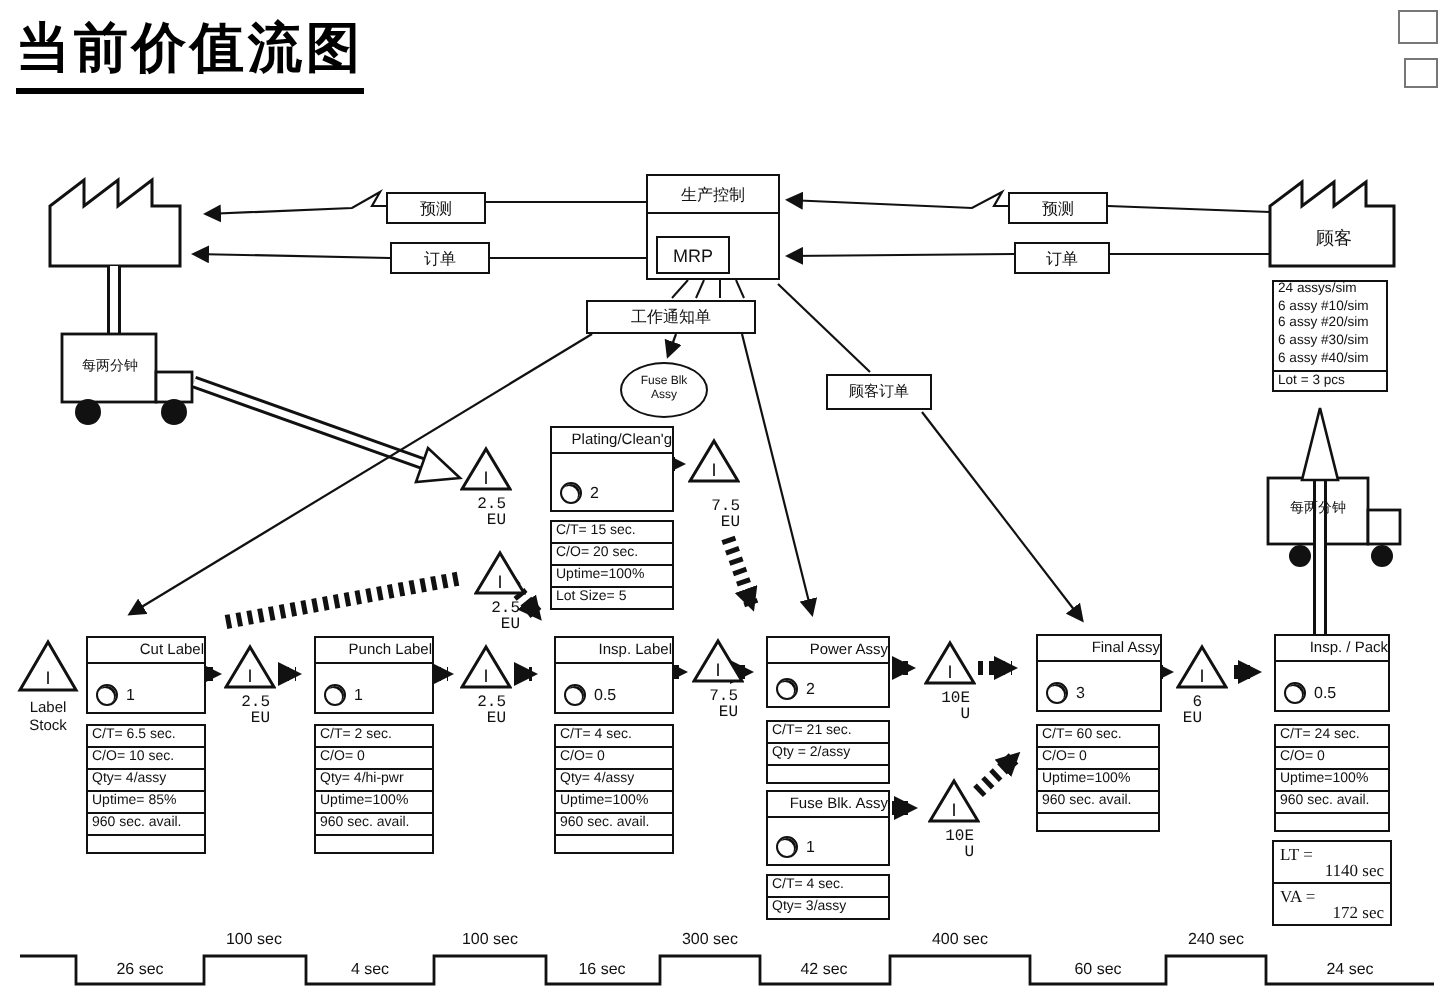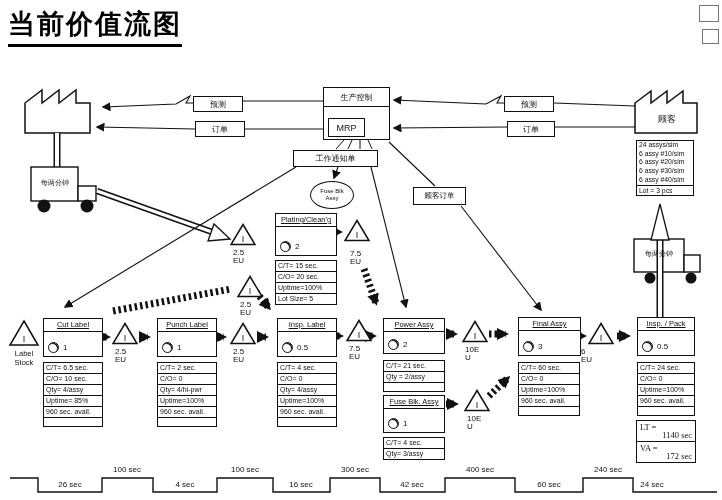--- a/index.html
+++ b/index.html
@@ -4,32 +4,32 @@
 <style>
   html,body{margin:0;padding:0;background:#e8e8e8;}
   .stage{position:relative;width:722px;height:500px;background:#ffffff;
          font-family:"Liberation Sans",sans-serif;color:#111;overflow:hidden;}
   .abs{position:absolute;box-sizing:border-box;}
   .box{border:1.3px solid #111;background:#fff;}
   .page-title{font-size:27px;font-weight:bold;letter-spacing:2px;color:#000;
               border-bottom:3px solid #000;padding-bottom:2px;display:inline-block;
               font-family:"Liberation Serif","DejaVu Serif",serif;}
   .cn-box{display:flex;align-items:center;justify-content:center;font-size:8px;text-align:center;}
-  .proc-title{border-bottom:1.2px solid #111;text-align:center;font-size:7.5px;line-height:12px;height:12px;overflow:hidden;text-decoration:underline;}
+  .proc-title{border-bottom:1.2px solid #111;text-align:right;font-size:7.5px;line-height:12px;height:12px;overflow:hidden;}
   .proc-op{position:absolute;left:4px;bottom:3px;display:flex;align-items:center;gap:4px;}
   .op{width:9px;height:9px;border:1.4px solid #111;border-radius:50%;display:inline-block;background:#fff;box-shadow:-1px 1px 0 #111 inset;}
   .op-num{font-size:8px;}
   .dbox{font-size:7px;}
   .drow{line-height:10px;height:10px;padding-left:2px;white-space:nowrap;overflow:hidden;}
   .drow + .drow,.dfoot{border-top:1px solid #111;}
   .dfoot{height:8px;}
   .tri{position:absolute;}
   .tri polygon{fill:#fff;stroke:#111;stroke-width:1.5;}
   .tri text{font-size:9px;fill:#111;text-anchor:middle;font-family:"Liberation Sans",sans-serif;}
-  .tri-qty{position:absolute;width:20px;font-size:8px;line-height:1.05;text-align:left;word-spacing:20px;}
+  .tri-qty{position:absolute;width:20px;font-size:8px;line-height:1.05;text-align:right;word-spacing:20px;font-family:Liberation Mono, monospace;}
   .eu6{word-spacing:20px;}
   .demand-row{font-size:6.8px;line-height:8.7px;padding-left:2px;white-space:nowrap;}
   .lot-row{border-top:1px solid #111;font-size:6.8px;line-height:9.5px;padding-left:2px;}
   .sum-cell{position:relative;height:20px;font-family:"Liberation Serif","DejaVu Serif",serif;}
   .sum-cell + .sum-cell{border-top:1.3px solid #111;}
   .sum-label{position:absolute;left:3px;top:1px;font-size:8.5px;}
   .sum-value{position:absolute;right:3px;bottom:1px;font-size:8.5px;}
   .tl-label{position:absolute;font-size:8px;transform:translateX(-50%);white-space:nowrap;}
   .ellipse{border:1.2px solid #111;border-radius:50%;background:#fff;display:flex;flex-direction:column;
            align-items:center;justify-content:center;font-size:6px;line-height:1.15;text-align:center;}
@@ -376,15 +376,15 @@
   <span class="tl-label" style="left:70px;top:480px">26 sec</span>
   <span class="tl-label" style="left:127px;top:465px">100 sec</span>
   <span class="tl-label" style="left:185px;top:480px">4 sec</span>
   <span class="tl-label" style="left:245px;top:465px">100 sec</span>
   <span class="tl-label" style="left:301px;top:480px">16 sec</span>
   <span class="tl-label" style="left:355px;top:465px">300 sec</span>
   <span class="tl-label" style="left:412px;top:480px">42 sec</span>
   <span class="tl-label" style="left:480px;top:465px">400 sec</span>
   <span class="tl-label" style="left:549px;top:480px">60 sec</span>
   <span class="tl-label" style="left:608px;top:465px">240 sec</span>
-  <span class="tl-label" style="left:652px;top:480px">24 sec</span>
+  <span class="tl-label" style="left:675px;top:480px">24 sec</span>
 
 </div>
 
 </body></html>

